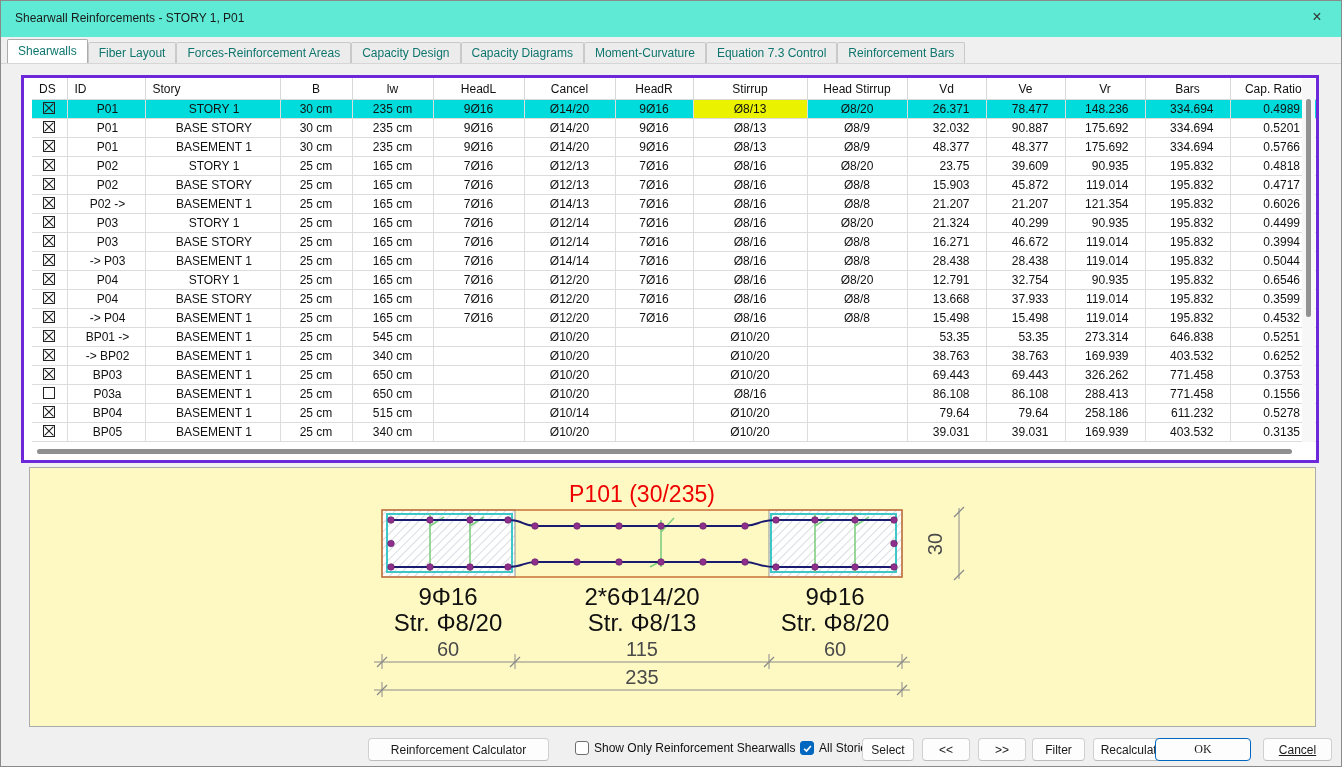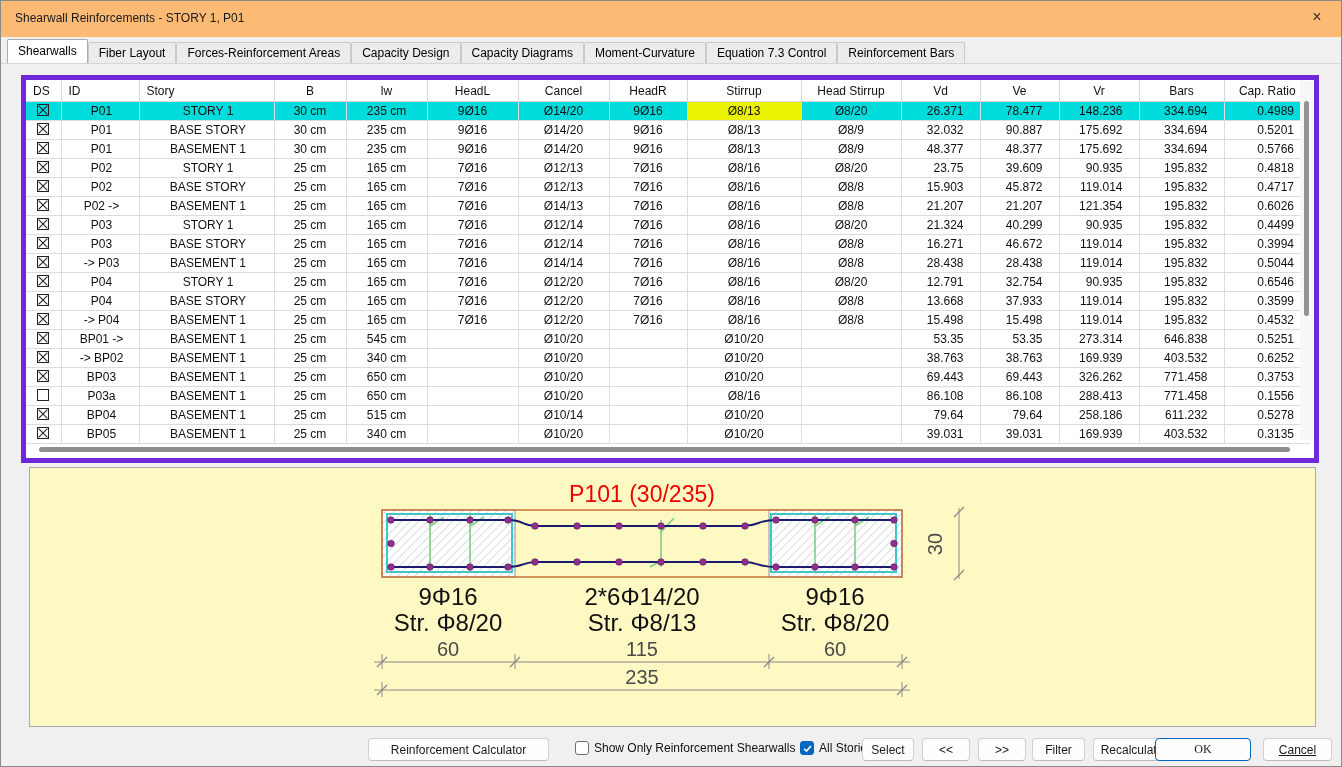--- a/index.html
+++ b/index.html
@@ -1,31 +1,31 @@
 <!DOCTYPE html>
 <html><head>
 <meta charset="utf-8">
 <style>
   html,body{margin:0;padding:0;background:#cfcfcf;font-family:"Liberation Sans",sans-serif;}
   #dialog{position:relative;width:1342px;height:767px;background:#f0f0f0;border:1px solid #8a8a8a;
           box-sizing:border-box;overflow:hidden;font-size:12px;color:#111;}
   
-  #titlebar{position:absolute;left:0;top:0;right:0;height:36px;background:#fdba74;}
+  #titlebar{position:absolute;left:0;top:0;right:0;height:36px;background:#5eead4;}
   #titlebar .title{position:absolute;left:14px;top:10px;font-size:12px;color:#1a1a1a;}
   #close-btn{position:absolute;right:8px;top:2px;width:32px;height:28px;display:flex;align-items:center;
              justify-content:center;font-size:16px;color:#333;cursor:default;}
   
   #tabbar{position:absolute;left:6px;top:39px;right:6px;height:23px;display:flex;align-items:flex-end;}
   .tab{height:20px;line-height:20px;padding:0 10px;border:1px solid #c9c9c9;border-bottom:none;
-       background:#ececec;margin-right:0px;color:#000000;white-space:nowrap;border-radius:2px 2px 0 0;}
+       background:#ececec;margin-right:0px;color:#0f766e;white-space:nowrap;border-radius:2px 2px 0 0;}
   .tab.active{background:#ffffff;height:23px;line-height:23px;border-color:#acacac;position:relative;z-index:2;}
   #tabline{position:absolute;left:0;top:62px;right:0;height:1px;background:#d6d6d6;}
   
   #grid-wrap{position:absolute;left:20px;top:74px;width:1298px;height:388px;background:#ffffff;
-             border:5px solid #6d28d9;box-sizing:border-box;}
+             border:3px solid #6d28d9;box-sizing:border-box;padding-left:8px;}
   table{border-collapse:collapse;table-layout:fixed;width:1284px;font-size:12px;}
   th{font-weight:normal;height:21px;border:1px solid #d8d8d8;border-top:none;background:#ffffff;
      padding:0 4px;overflow:hidden;white-space:nowrap;}
   td{height:18px;border:1px solid #dcdcdc;padding:0 4px;overflow:hidden;white-space:nowrap;background:#fff;}
   tr td:first-child,th:first-child{border-left:none;}
   tr td:last-child,th:last-child{border-right:none;}
   td.al{text-align:center;padding-left:7px;}
   td.ac,th{text-align:center;}
   td.ar{text-align:right;padding-right:16px;}
   th.hl{text-align:left;padding-left:7px;}

